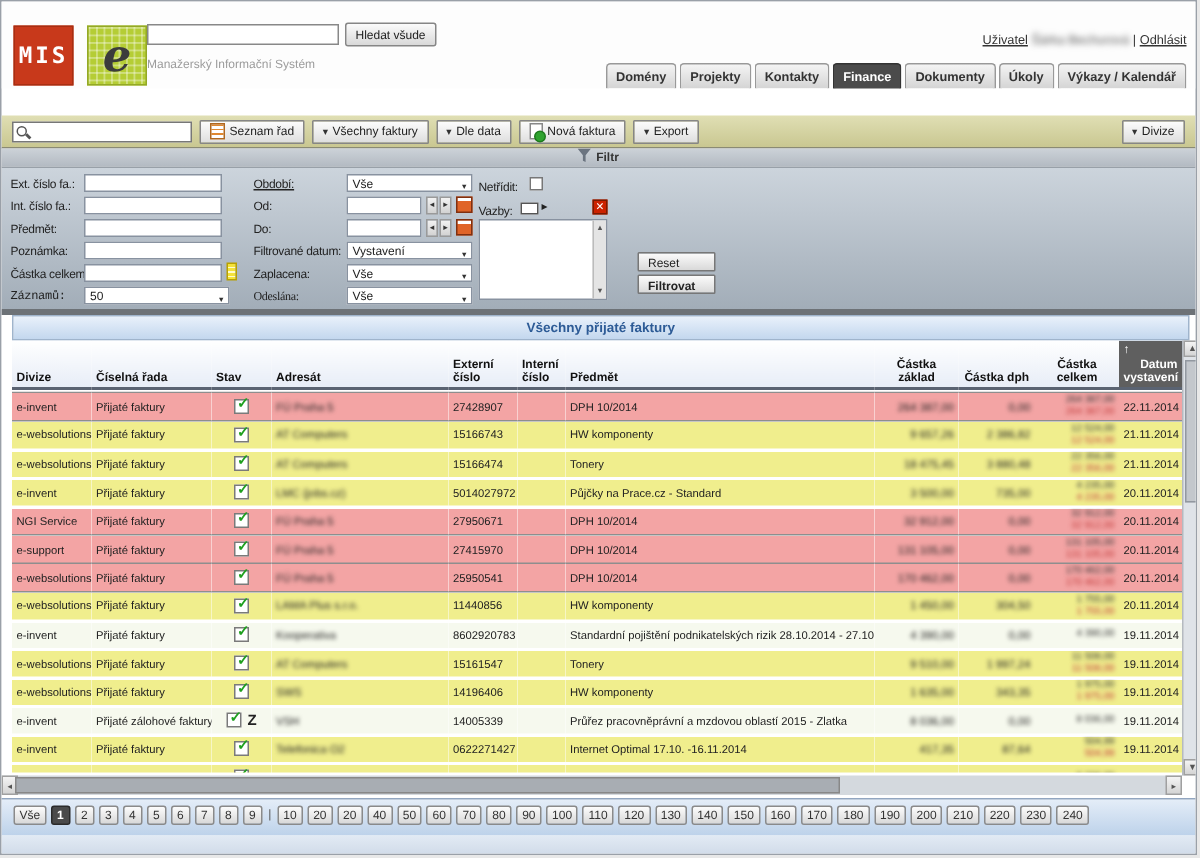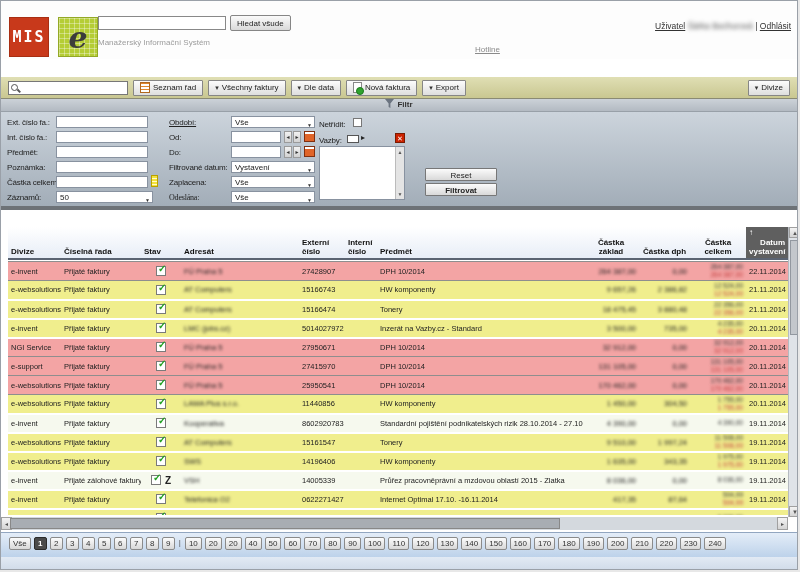--- a/index.html
+++ b/index.html
@@ -67,21 +67,21 @@
   .coin-icon { position:absolute; left:150px; top:63px; width:7px; height:12px; border:1px solid #b8a000;
     background:repeating-linear-gradient(#f4e23a 0 2px, #fffbcd 2px 3px); }
   .mini-check { position:absolute; width:9px; height:9px; background:#fff; border:1px solid #777; cursor:pointer; }
   .vazby-icon { position:absolute; width:12px; height:8px; background:#fff; border:1px solid #555; cursor:pointer; }
   .vazby-icon::after { content:"▸"; position:absolute; right:-7px; top:-3px; font-size:8px; color:#222; }
   .close-x { position:absolute; left:394px; top:21px; width:10px; height:10px; background:#cc2200; border:1px solid #7a1a00;
     color:#fff; font-size:7px; line-height:9px; text-align:center; cursor:pointer; }
   .listbox { position:absolute; left:318px; top:34px; width:86px; height:54px; background:#fff; border:1px solid #8892a0; }
   .lb-scroll { position:absolute; right:0; top:0; width:9px; height:100%; background:#e4e4e4; border-left:1px solid #bbb; }
   .lb-scroll .a { position:absolute; width:100%; text-align:center; font-size:5px; color:#555; cursor:pointer; }
-  .panel-btn { position:absolute; left:424px; width:72px; height:13px; font-size:8px; color:#222; text-align:center;
+  .panel-btn { position:absolute; left:424px; width:52px; height:13px; font-size:8px; color:#222; text-align:left;
     background:linear-gradient(#fbfbfb,#d9d9d9); border:1px solid #777; border-radius:1px; line-height:11px; cursor:pointer; }
 
   .sep-strip { position:absolute; left:0; top:205px; width:100%; height:4px; background:#6d7277; }
   .content-bg { position:absolute; left:0; top:209px; width:100%; height:322px; background:#fff; }
 
   
   .tabletitle { position:absolute; left:7px; top:209px; width:785px; height:17px; background:linear-gradient(#e9f1fb,#c3d7ee);
     border:1px solid #9fb4cc; text-align:center; font-size:9px; font-weight:bold; color:#2d5b96; line-height:15px; }
   table { border-collapse:collapse; table-layout:fixed; width:780px; }
   .headtable { position:absolute; left:7px; top:226px; }
@@ -137,20 +137,29 @@
     <input class="top-search-input" value="" style="">
     <button class="top-search-btn">Hledat všude</button>
     <div class="subtitle">Manažerský Informační Systém</div>
     <div class="userline">
       <a>Uživatel</a>
       <span class="blurname">Šárka Bechurová</span>
       <span>|</span>
       <a>Odhlásit</a>
     </div>
     <a class="hotline">Hotline</a>
+    <div class="toptabs">
+        <div class="toptab">Domény</div>
+        <div class="toptab">Projekty</div>
+        <div class="toptab">Kontakty</div>
+        <div class="toptab active">Finance</div>
+        <div class="toptab">Dokumenty</div>
+        <div class="toptab">Úkoly</div>
+        <div class="toptab">Výkazy / Kalendář</div>
+      </div>
   </div>
 
 
   <div class="toolbar">
     <div class="tb-search">
       <span class="mag"></span>
       <input value="" style="">
     </div>
     <div style="display:flex;gap:5px;">
         <button class="tb-btn">
@@ -192,21 +201,21 @@
         <span class="f-label" style="left: 6px; top: 5px;">Ext. číslo fa.:</span>
         <input class="f-input" style="left: 55px; top: 4px;">
         <span class="f-label" style="left: 6px; top: 20px;">Int. číslo fa.:</span>
         <input class="f-input" style="left: 55px; top: 19px;">
         <span class="f-label" style="left: 6px; top: 35px;">Předmět:</span>
         <input class="f-input" style="left: 55px; top: 34px;">
         <span class="f-label" style="left: 6px; top: 50px;">Poznámka:</span>
         <input class="f-input" style="left: 55px; top: 49px;">
         <span class="f-label" style="left: 6px; top: 65px;">Částka celkem:</span>
         <input class="f-input" style="left: 55px; top: 64px;">
-        <span class="f-label" style="left: 6px; top: 80px;">Záznamů:</span>
+        <span class="f-label" style="left: 6px; top: 80px; font-family: Liberation Mono, monospace;">Záznamů:</span>
         <div class="f-select" style="left: 55px; top: 79px; width: 97px;">50</div>
       </div>
     <div id="f-mid">
         <span class="f-label" style="left: 168px; top: 5px; text-decoration: underline;">Období:</span>
         <div class="f-select" style="left: 230px; top: 4px;">Vše</div>
         <span class="f-label" style="left: 168px; top: 20px;">Od:</span>
         <input class="f-input" style="left: 230px; top: 19px; width: 50px;">
         <button class="spin" style="left: 283px; top: 19px;">◂</button>
         <button class="spin" style="left: 292px; top: 19px;">▸</button>
         <span class="cal" style="left: 303px; top: 19px;"></span>
@@ -234,20 +243,21 @@
         <span class="a" style="bottom:2px;">▼</span>
       </div>
     </div>
     <button class="panel-btn" style="top:56px;">Reset</button>
     <button class="panel-btn" style="top:71px; font-weight:bold;">Filtrovat</button>
   </div>
 
   <div class="sep-strip"></div>
   <div class="content-bg"></div>
 
+  <div class="tabletitle">Všechny přijaté faktury</div>
 
   <table class="headtable">
     <colgroup>
         <col style="width:53px">
         <col style="width:80px">
         <col style="width:40px">
         <col style="width:118px">
         <col style="width:46px">
         <col style="width:32px">
         <col style="width:206px">
@@ -337,21 +347,21 @@
             </td>
             <td class="datum">21.11.2014</td>
           </tr>
           <tr class="yellow">
             <td>e-invent</td>
             <td>Přijaté faktury</td>
             <td style="text-align: center;"><span class="checkbox"></span></td>
             <td><span class="blur">LMC (jobs.cz)</span></td>
             <td>5014027972</td>
             <td></td>
-            <td>Inzerát na Vazby.cz - Standard</td>
+            <td>Půjčky na Prace.cz - Standard</td>
             <td class="amt"><span class="blur">3 500,00</span></td>
             <td class="amt"><span class="blur">735,00</span></td>
             <td class="amt">
               <div class="c1 blur">4 235,00</div>
               <div class="c2 blur">4 235,00</div>
             </td>
             <td class="datum">20.11.2014</td>
           </tr>
           <tr class="pink">
             <td>NGI Service</td>

